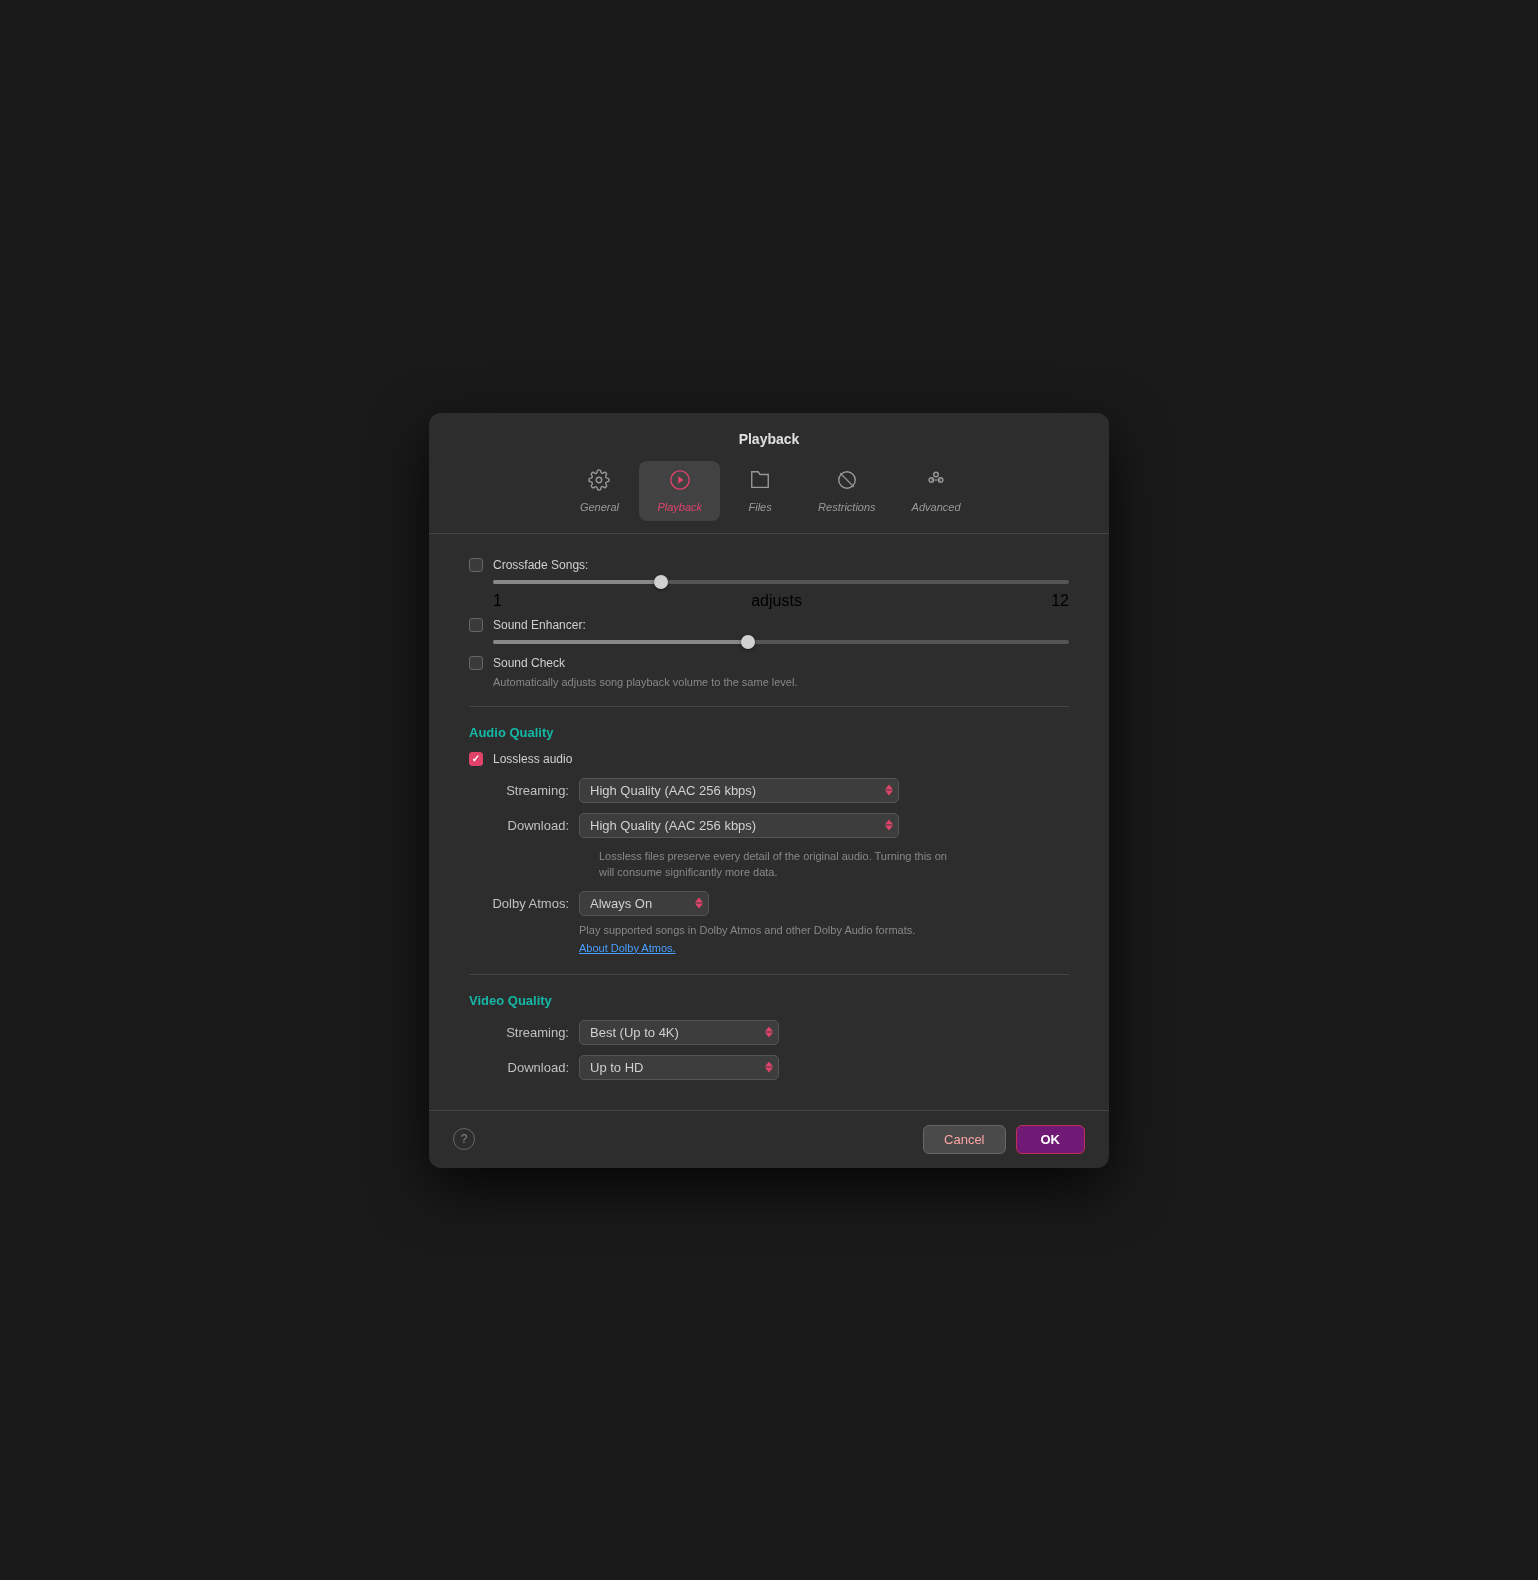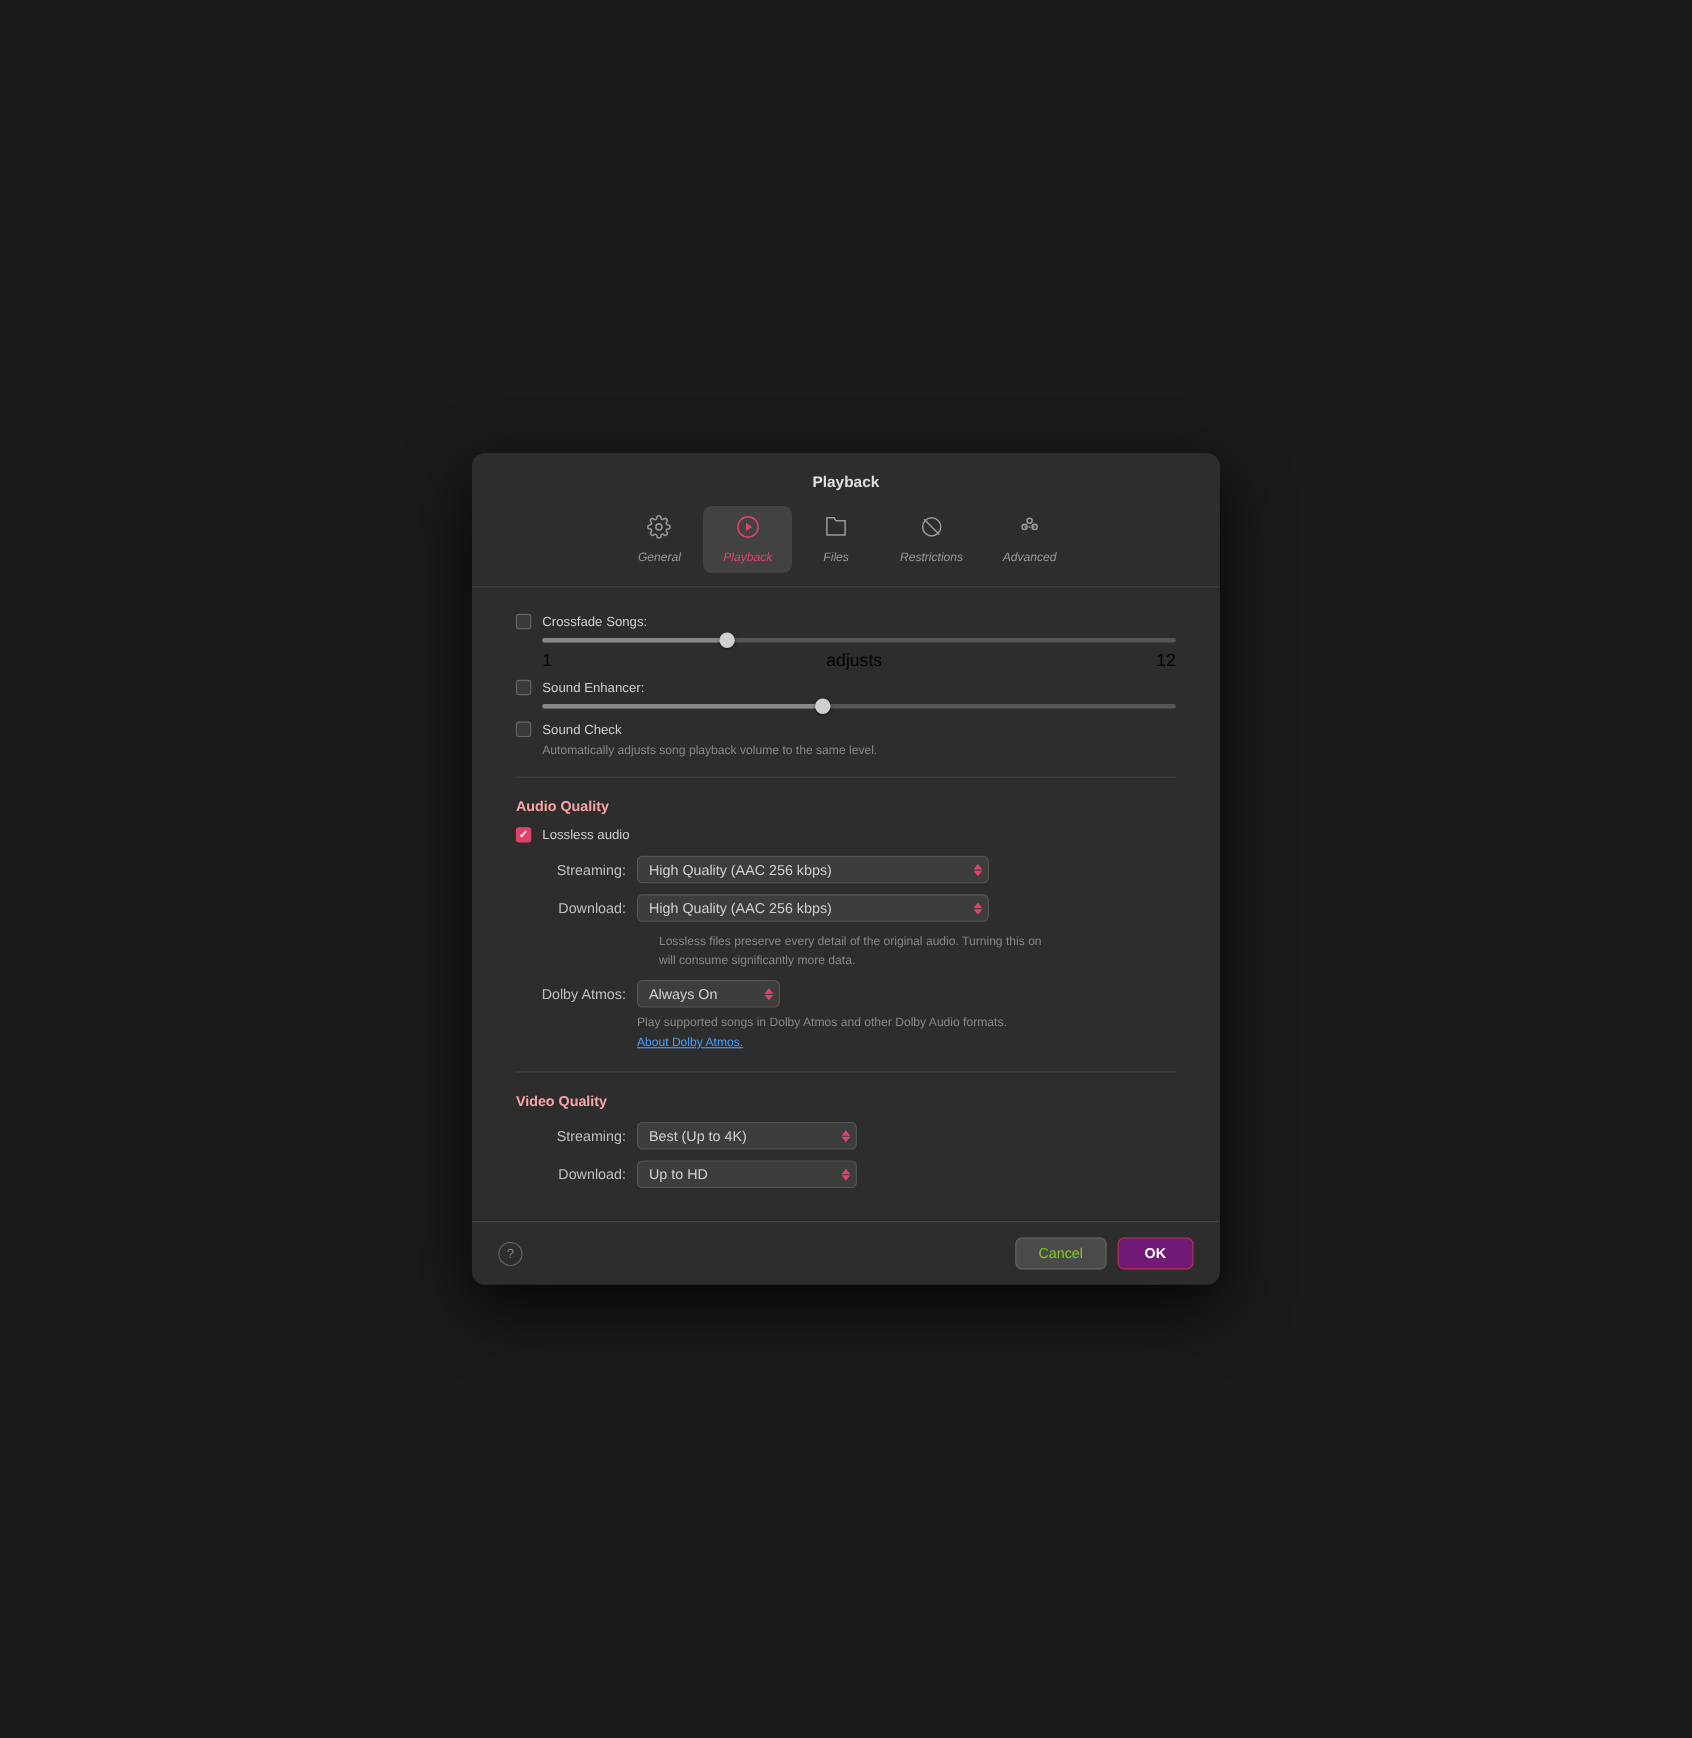--- a/index.html
+++ b/index.html
@@ -160,21 +160,21 @@
       cursor: pointer;
       box-shadow: 0 1px 3px rgba(0,0,0,0.5);
     }
 
     .three-label {
       display: flex;
       justify-content: space-between;
     }
 
     .section-title {
-      color: #fca5a5;
+      color: #14b8a6;
       font-size: 13px;
       font-weight: 700;
       margin-bottom: 12px;
     }
 
     .label-row {
       display: flex;
       align-items: center;
       gap: 10px;
       margin-bottom: 10px;
@@ -286,21 +286,21 @@
 
     .footer-buttons {
       display: flex;
       gap: 10px;
     }
 
     .btn-cancel {
       background: #4a4a4a;
       border: 1px solid #666;
       border-radius: 6px;
-      color: #84cc16;
+      color: #fca5a5;
       font-size: 13px;
       padding: 6px 20px;
       cursor: pointer;
     }
 
     .btn-ok {
       background: #701a75;
       border: 1px solid #c03055;
       border-radius: 6px;
       color: white;

